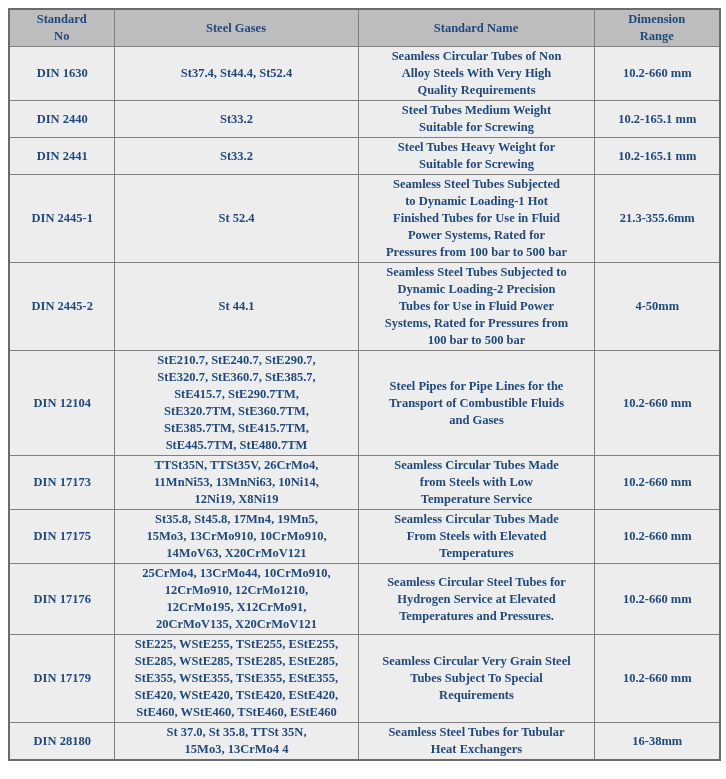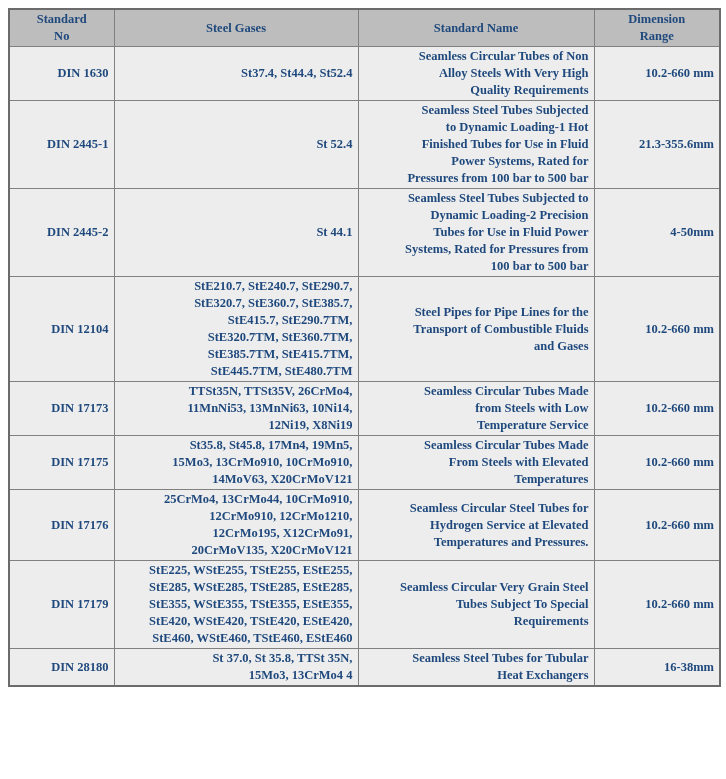--- a/index.html
+++ b/index.html
@@ -39,21 +39,21 @@
     overflow: hidden;
   }
   table.din-table th {
     background: #bdbdbd;
     text-align: center;
     height: 34px;
     padding: 1px 4px;
   }
   table.din-table td {
     background: #ededed;
-    text-align: right;
+    text-align: center;
   }
 </style>
 </head>
 <body>
 
 <div class="page">
   <table class="din-table">
     <colgroup>
       <col class="c-no">
         <col class="c-grade">
@@ -71,20 +71,34 @@
       </tr>
     </thead>
     <tbody>
       <tr>
         <td>DIN 1630</td>
         <td>St37.4, St44.4, St52.4</td>
         <td>Seamless Circular Tubes of Non
 Alloy Steels With Very High
 Quality Requirements</td>
         <td>10.2-660 mm</td>
+      </tr>
+      <tr>
+        <td>DIN 2440</td>
+        <td>St33.2</td>
+        <td>Steel Tubes Medium Weight
+Suitable for Screwing</td>
+        <td>10.2-165.1 mm</td>
+      </tr>
+      <tr>
+        <td>DIN 2441</td>
+        <td>St33.2</td>
+        <td>Steel Tubes Heavy Weight for
+Suitable for Screwing</td>
+        <td>10.2-165.1 mm</td>
       </tr>
       <tr>
         <td>DIN 2445-1</td>
         <td>St 52.4</td>
         <td>Seamless Steel Tubes Subjected
 to Dynamic Loading-1 Hot
 Finished Tubes for Use in Fluid
 Power Systems, Rated for
 Pressures from 100 bar to 500 bar</td>
         <td>21.3-355.6mm</td>

